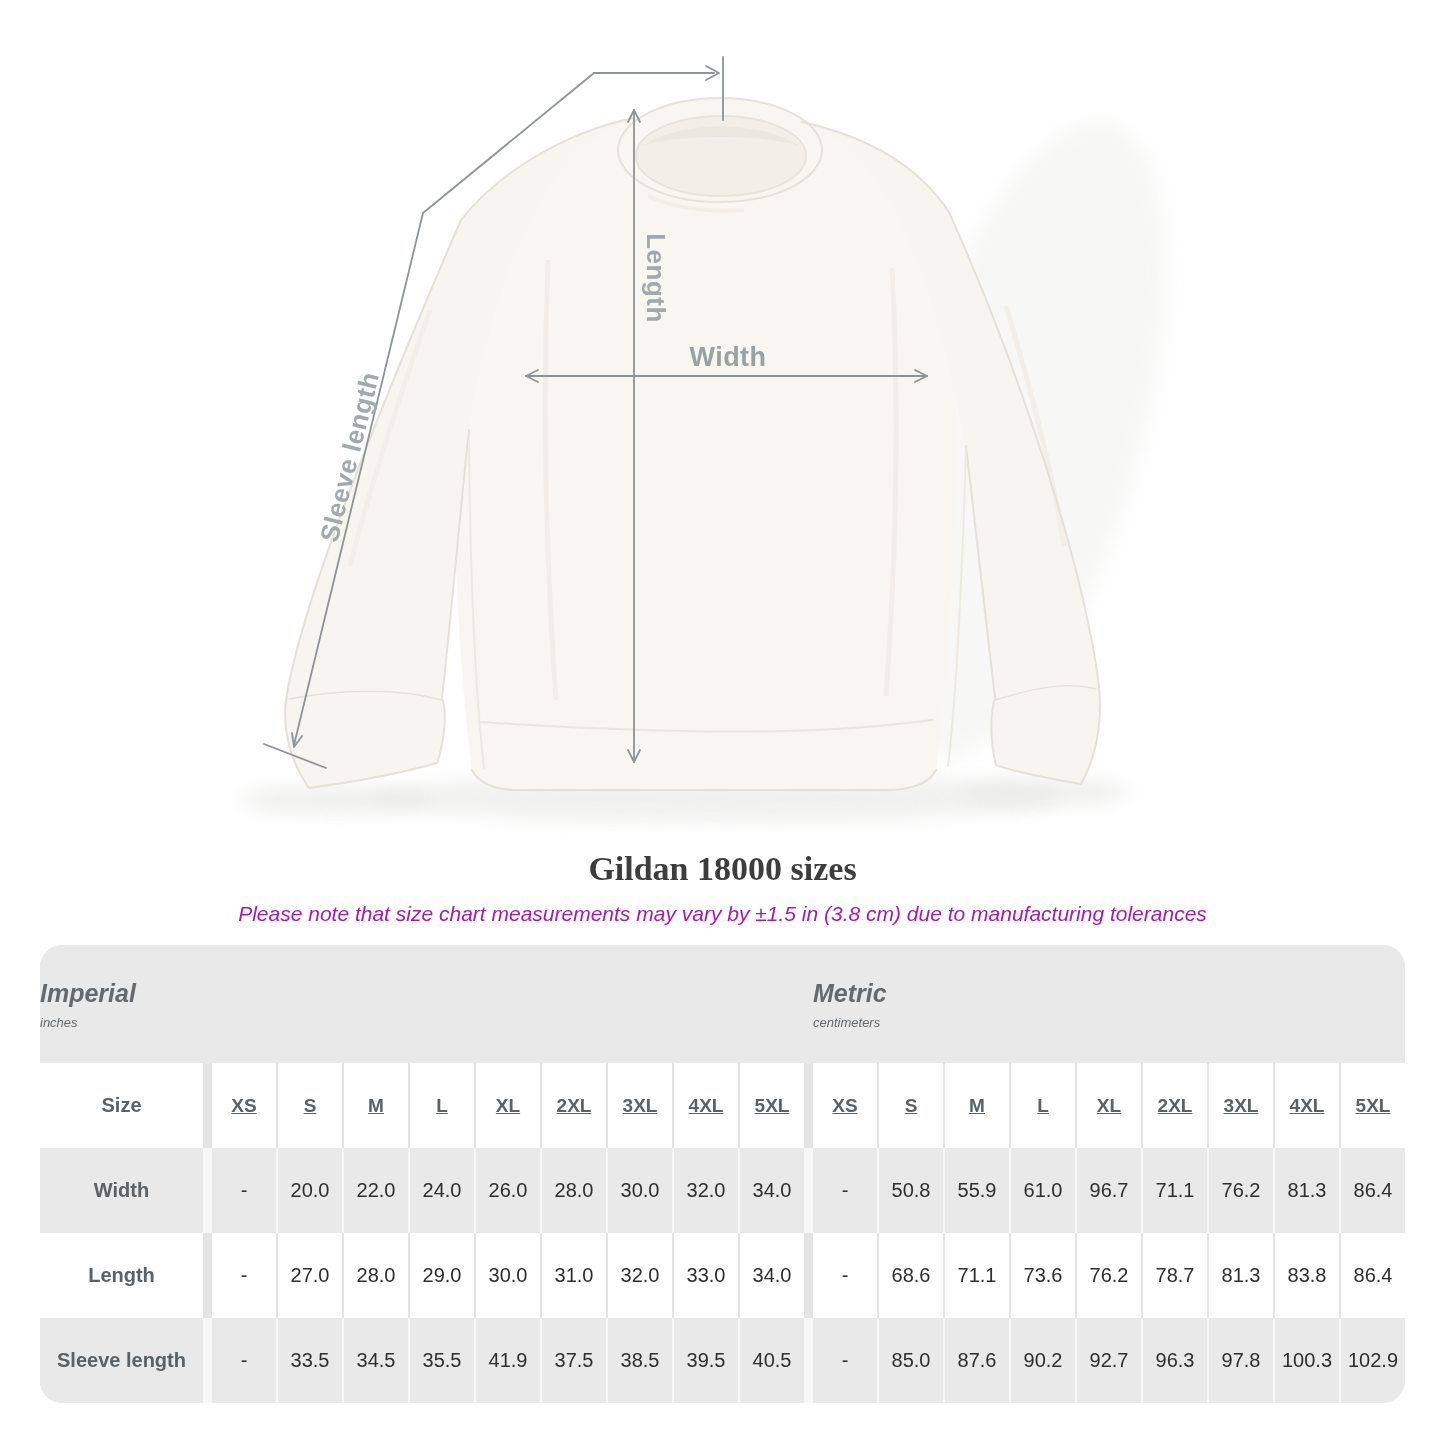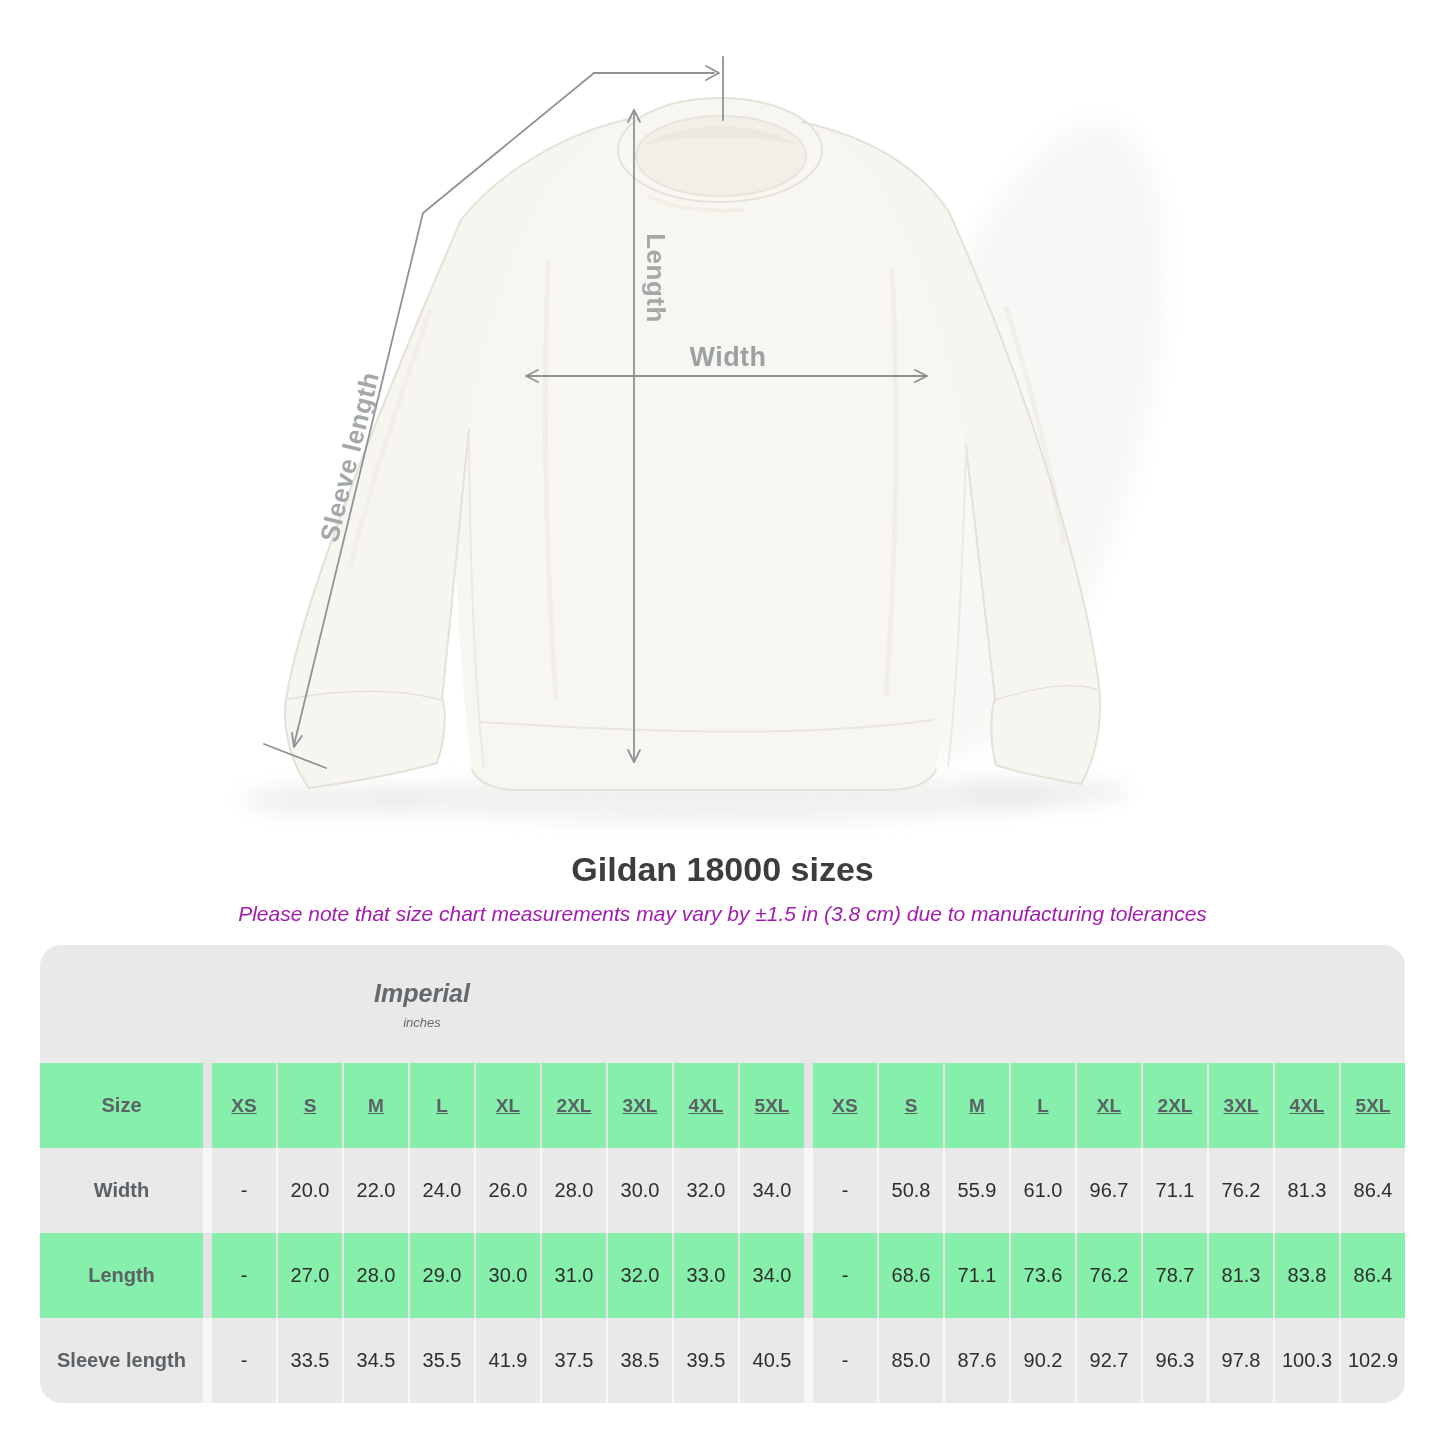--- a/index.html
+++ b/index.html
@@ -8,38 +8,38 @@
   
   .diagram{position:absolute;left:0;top:0;width:1445px;height:845px;}
   .diagram svg{position:absolute;left:0;top:0;}
   .dim-label{position:absolute;font-weight:bold;color:#a3a8ab;letter-spacing:0.5px;white-space:nowrap;}
   .lbl-length{left:655px;top:278px;font-size:26px;transform:translate(-50%,-50%) rotate(90deg);}
   .lbl-width{left:728px;top:357px;font-size:27px;transform:translate(-50%,-50%);color:#9ba0a3;}
   .lbl-sleeve{left:350px;top:457px;font-size:26px;transform:translate(-50%,-50%) rotate(-76deg);}
 
   
   .page-title{position:absolute;left:0;top:850px;width:1445px;text-align:center;
-              font-size:34px;font-weight:bold;color:#3d3d3d;}
+              font-size:34px;font-weight:bold;color:#3d3d3d;font-family:Liberation Serif, serif;}
   .page-subtitle{position:absolute;left:0;top:902px;width:1445px;text-align:center;
               font-size:21px;font-style:italic;color:#a21caf;}
 
   
   .size-table{position:absolute;left:40px;top:945px;width:1365px;height:458px;
               border-radius:22px;overflow:hidden;background:#e9e9e9;}
   .group-band{position:relative;height:118px;background:#e9e9e9;}
   .ghead{position:absolute;top:0;height:118px;display:flex;flex-direction:column;
-         align-items:center;justify-content:center;gap:7px;}
+         align-items:flex-start;justify-content:center;gap:7px;}
   .ghead .gname{font-size:25px;font-weight:bold;font-style:italic;color:#64696d;}
   .ghead .gunit{font-size:13px;font-style:italic;color:#64696d;}
   .gh-imperial{left:0;width:764px;}
   .gh-metric{left:773px;width:592px;}
 
   .trow{display:flex;height:85px;}
   .cell{display:flex;align-items:center;justify-content:center;box-sizing:border-box;}
-  .row-white .cell{background:#86efac;border-right:2px solid #e4e4e4;}
+  .row-white .cell{background:#ffffff;border-right:2px solid #e4e4e4;}
   .row-gray  .cell{background:#e9e9e9;border-right:2px solid #f7f7f7;}
   .cell.lbl{width:172px;border-right-width:9px;font-weight:bold;color:#5b6165;font-size:20px;}
   .cell.v{width:66px;font-size:20px;color:#2e2e2e;}
   .cell.gend{width:73px;border-right-width:9px;}
   .cell.last{width:64px;border-right:none;}
   .row-sizes .cell.v{font-weight:bold;color:#5b6165;font-size:19px;text-decoration:underline;}
 </style>
 </head>
 <body>
 
@@ -125,20 +125,24 @@
 
 <div class="page-title">Gildan 18000 sizes</div>
 <div class="page-subtitle">Please note that size chart measurements may vary by ±1.5 in (3.8 cm) due to manufacturing tolerances</div>
 
 <div class="size-table">
 
   <div class="group-band">
     <div class="ghead gh-imperial">
       <div class="gname">Imperial</div>
       <div class="gunit">inches</div>
+    </div>
+    <div class="ghead gh-metric">
+      <div class="gname">Metric</div>
+      <div class="gunit">centimeters</div>
     </div>
   </div>
 
   <div class="trow row-white row-sizes">
     <div class="cell lbl">Size</div>
     <div class="cell v">XS</div>
     <div class="cell v">S</div>
     <div class="cell v">M</div>
     <div class="cell v">L</div>
     <div class="cell v">XL</div>

